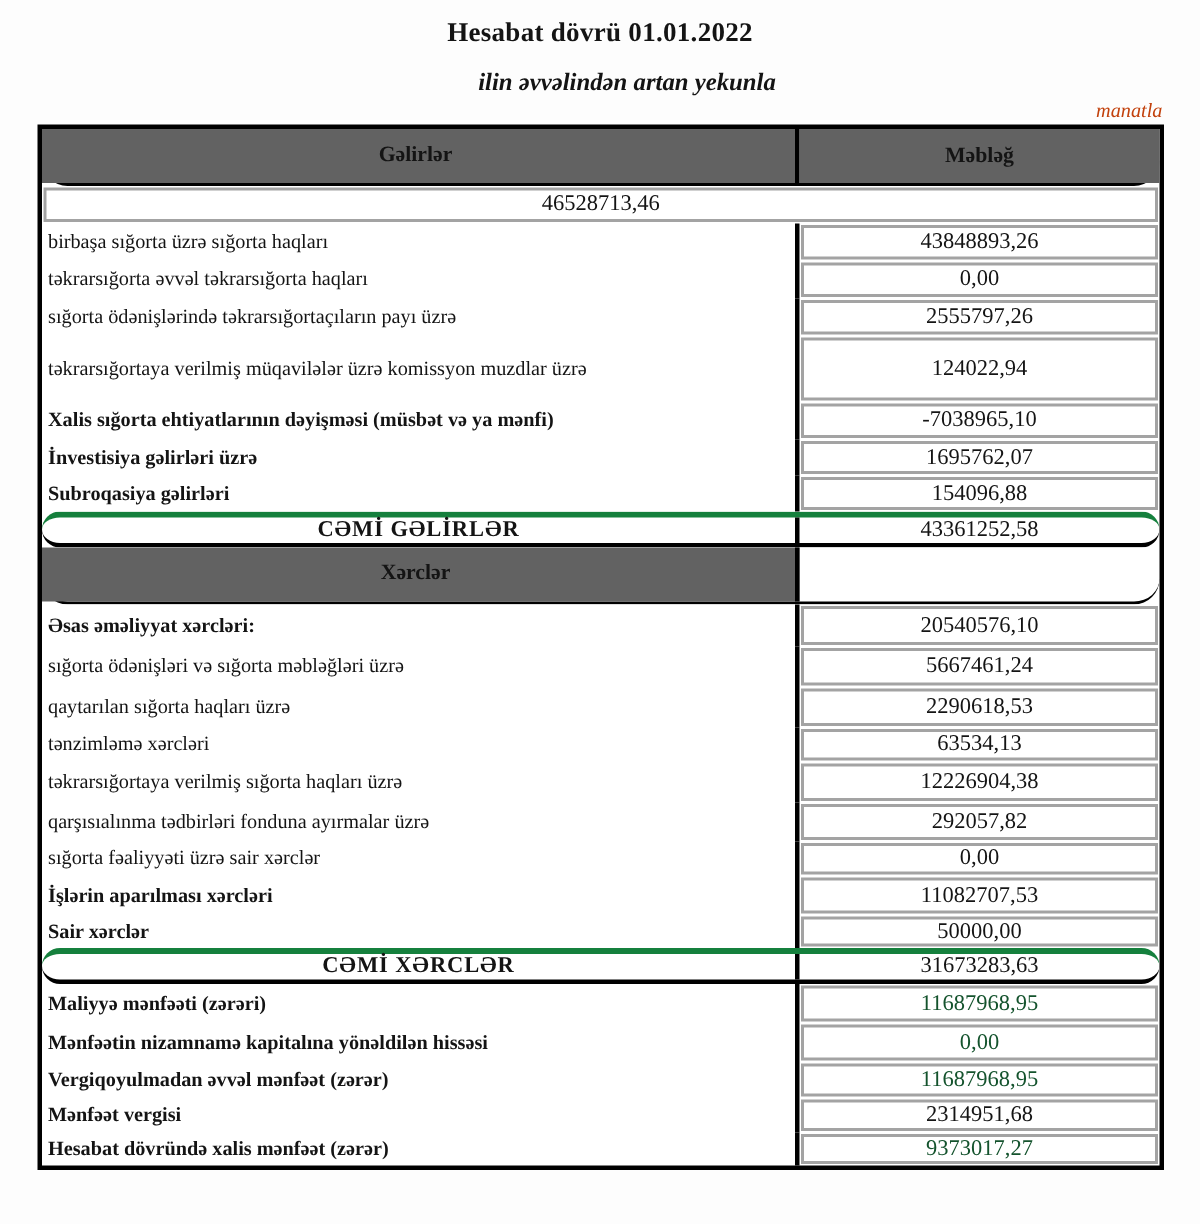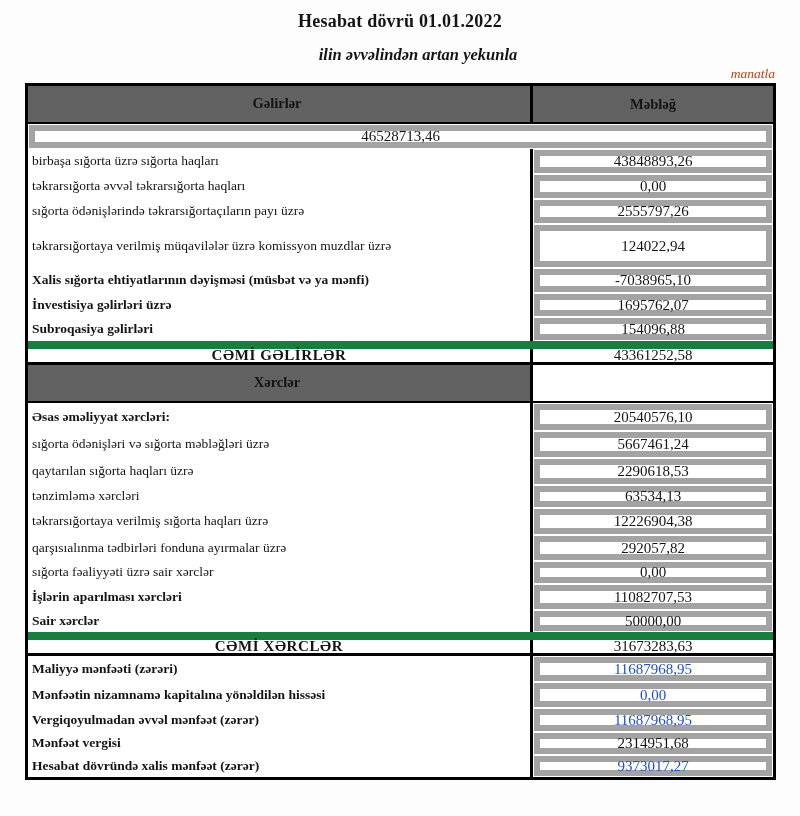--- a/index.html
+++ b/index.html
@@ -19,43 +19,43 @@
     font-size:16.5px;margin-top:13px;margin-left:36px;
   }
   .currency-note{
     text-align:right;font-style:italic;font-size:13.5px;
     color:#c2410c;margin:1px 25px 1px 0;
   }
   .fin-table{
     margin-left:25px;width:751px;box-sizing:border-box;
     border:3px solid #000;background:#fff;
   }
-  .row{display:flex;box-sizing:border-box;}
+  .row{display:flex;box-sizing:border-box;border-radius:17px;}
   .lc{
     width:505px;flex:none;box-sizing:border-box;
     border-right:3px solid #000;
     display:flex;align-items:center;
     padding:0 4px 0 4px;font-size:13.5px;line-height:1.22;
   }
   .lc.b{font-weight:bold;}
   .lc.sub{}
   .lc.center{justify-content:center;font-weight:bold;font-size:15px;letter-spacing:0.6px;}
   .rc{flex:1;box-sizing:border-box;display:flex;padding:1px;}
   .rc.plain{align-items:center;justify-content:center;font-size:15px;padding:0;}
   .vbox{
-    flex:1;box-sizing:border-box;border:6px solid #a3a3a3;
+    flex:1;box-sizing:border-box;border:2px solid #a3a3a3;
     display:flex;align-items:center;justify-content:center;
     font-size:15px;background:#fff;
   }
   .gray{background:#626262;}
   .hdr-lc{justify-content:center;font-weight:bold;font-size:14.5px;padding-left:0;}
   .hdr-rc{align-items:center;justify-content:center;font-weight:bold;font-size:14.5px;padding:0;}
   .hdr-row{border-bottom:2px solid #000;}
-  .total-row{border-top:8px solid #15803d;border-bottom:3px solid #000;}
-  .sum-light .vbox{color:#1d4ed8;}
+  .total-row{border-top:4px solid #15803d;border-bottom:3px solid #000;}
+  .sum-light .vbox{color:#14532d;}
   
   .h38{height:38px}.h25{height:25px}.h44{height:44px}.h24{height:24px}
   .h27{height:27px}.h28{height:28px}.h23{height:23px}.h26{height:26px}
   .h22{height:22px}.h21{height:21px}
 </style>
 </head>
 <body>
 
 <div class="title">Hesabat dövrü 01.01.2022</div>
 <div class="subtitle">ilin əvvəlindən artan yekunla</div>

